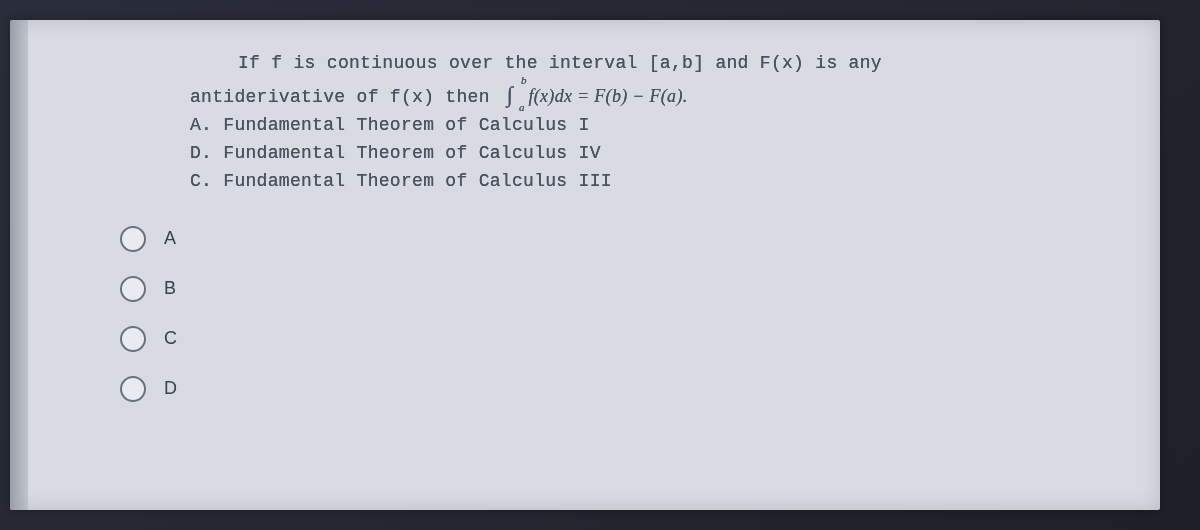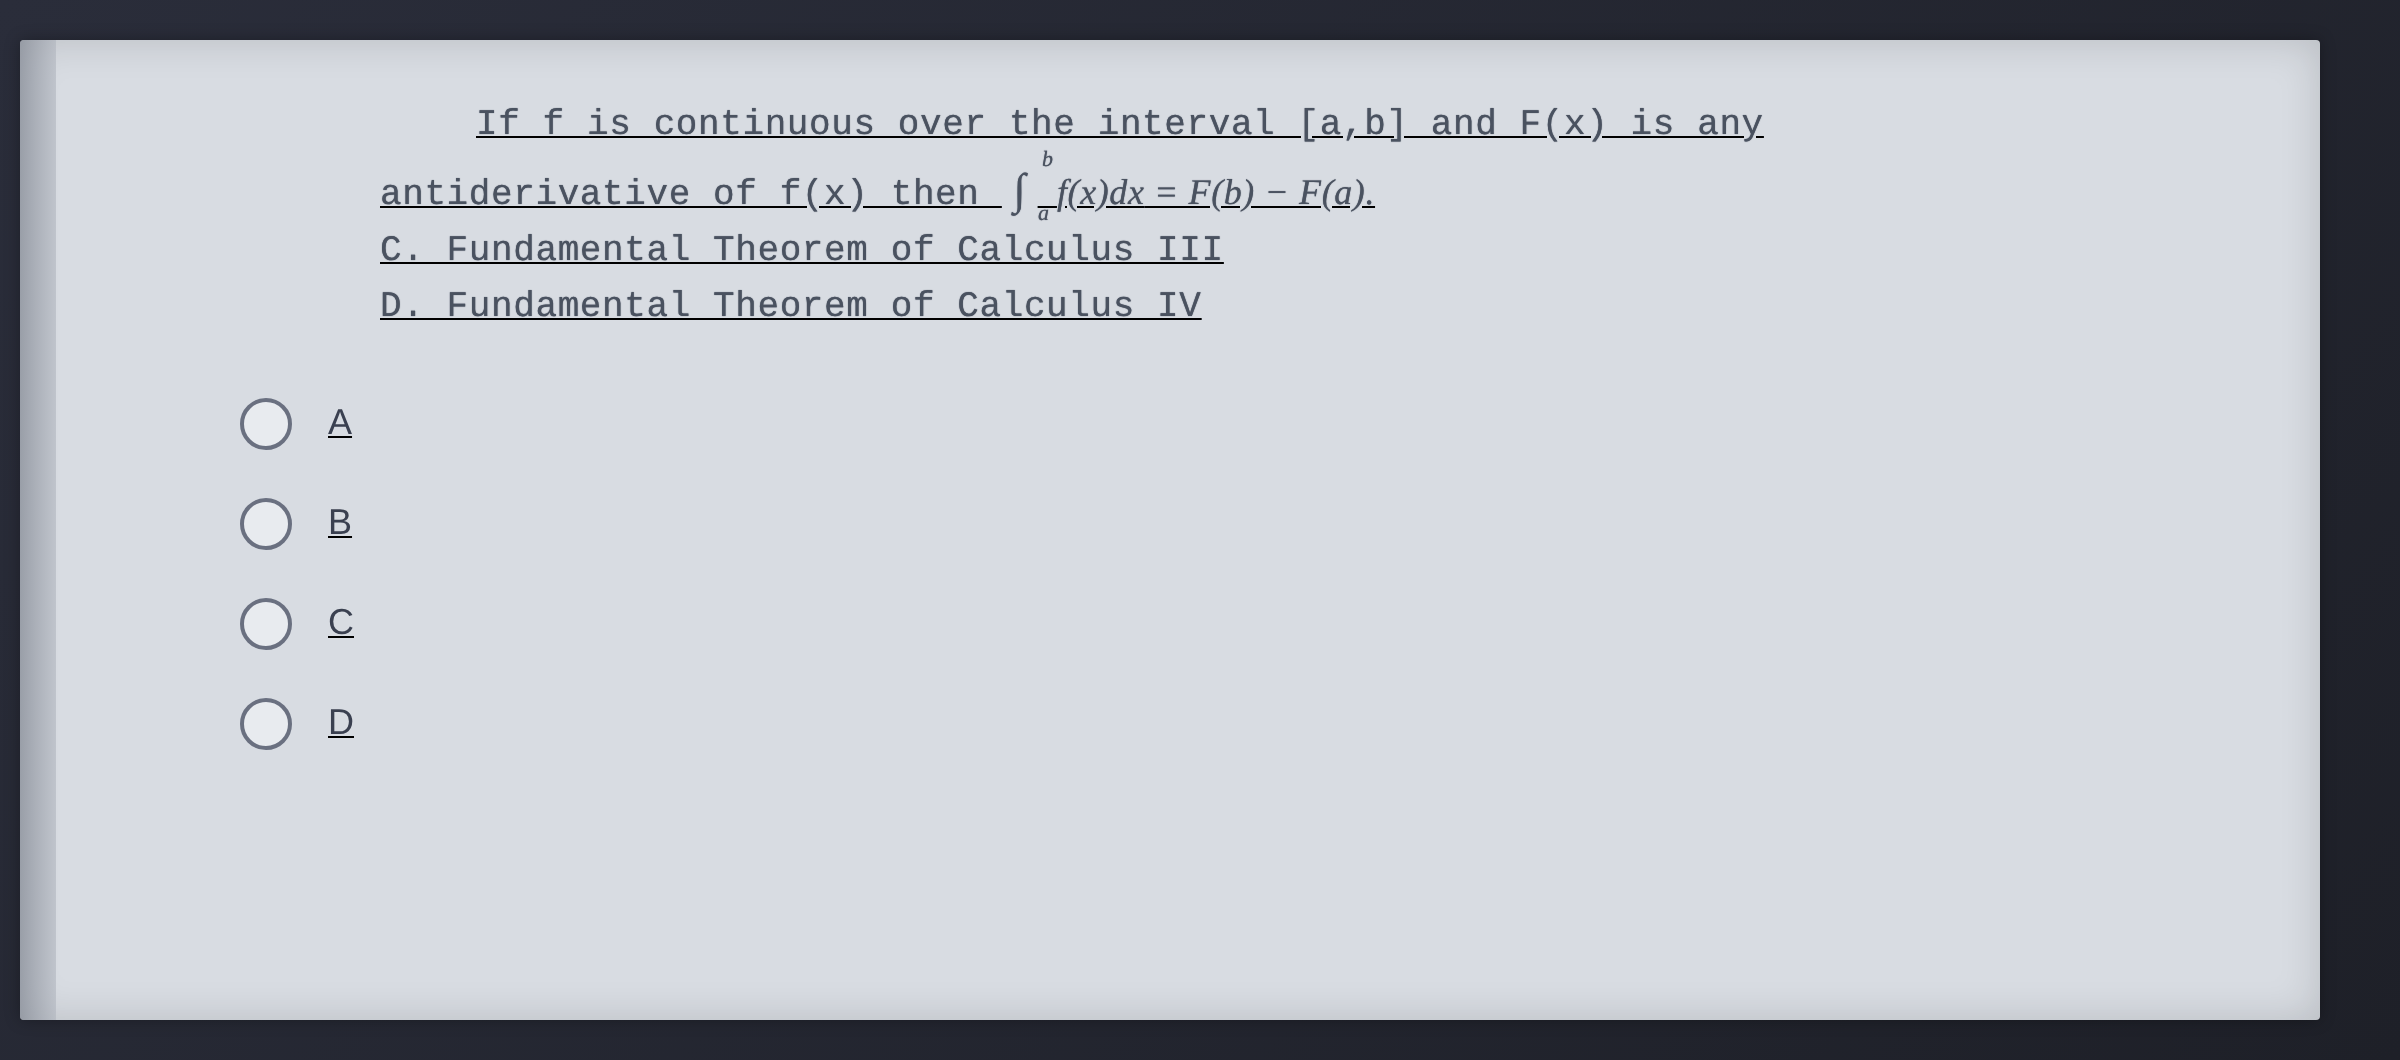--- a/index.html
+++ b/index.html
@@ -13,21 +13,20 @@
     }
     .screen-frame {
       background: #d8dce2;
       width: 100%;
       height: 100%;
       border-radius: 2px;
       box-shadow: inset 0 0 20px rgba(0,0,0,0.15), 0 0 8px rgba(0,0,0,0.3);
       padding: 30px 19px 10px 80px;
       position: relative;
       overflow: hidden;
-      text-decoration: underline;
     }
     .screen-frame::before{
       content:"";
       position:absolute;
       left:0; top:0; bottom:0;
       width:18px;
       background: linear-gradient(90deg, #7a808c 0%, #b0b5be 100%);
       opacity:.6;
     }
     .question-block {
@@ -83,22 +82,23 @@
       <span>antiderivative of f(x) then </span>
       <span class="formula">
         <span class="int-sym">
           <span class="glyph">∫</span>
           <sup>b</sup>
           <sub>a</sub>
         </span>
         &nbsp;<span>f(x)dx</span><span> = F(b) − F(a).</span>
       </span>
     </div>
+    <div>A. Fundamental Theorem of Calculus I</div>
+    <div>D. Fundamental Theorem of Calculus IV</div>
     <div>C. Fundamental Theorem of Calculus III</div>
-    <div>D. Fundamental Theorem of Calculus IV</div>
   </div>
 
   <div class="answer-options">
     <div class="option-row">
       <div class="radio"></div>
       <div class="opt-label">A</div>
     </div>
     <div class="option-row">
       <div class="radio"></div>
       <div class="opt-label">B</div>

